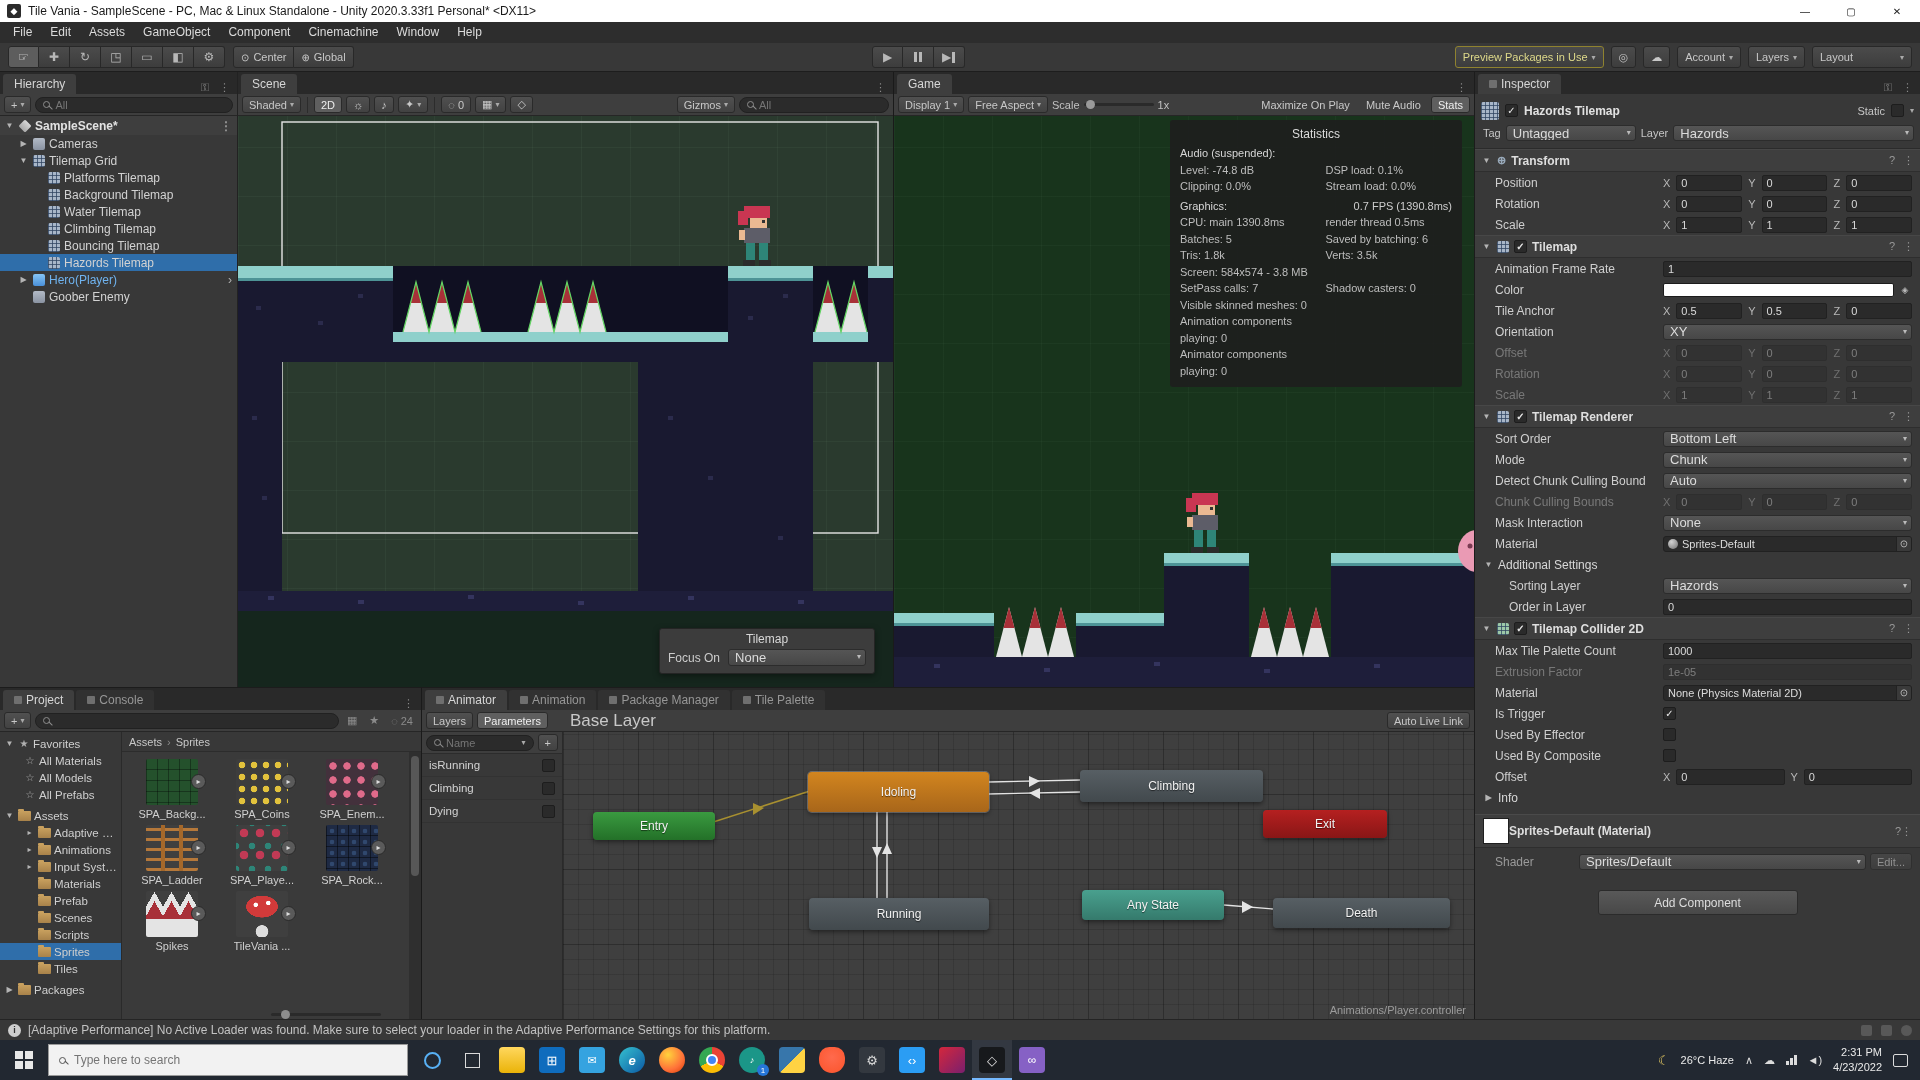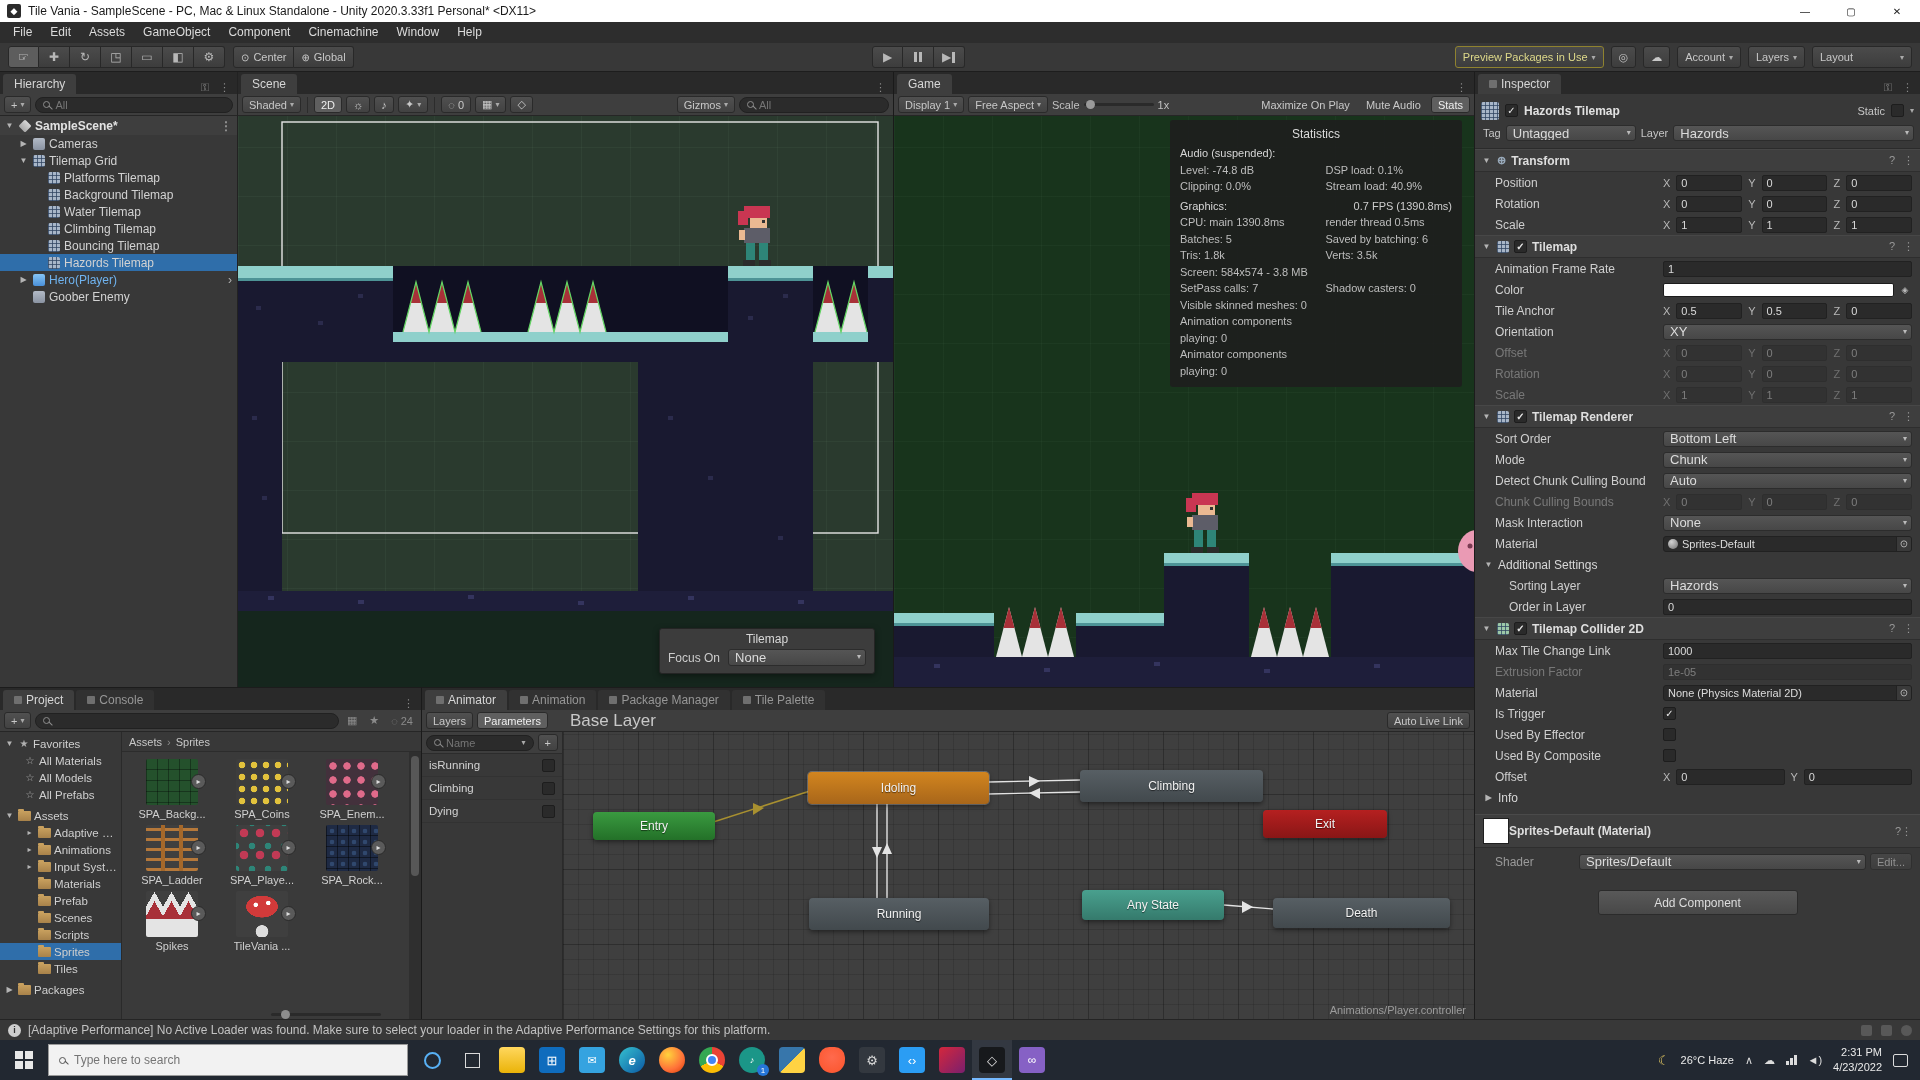--- a/index.html
+++ b/index.html
@@ -554,21 +554,21 @@
       <div class="hdr">Audio (suspended):</div>
       <div class="scols">
         <div class="c1">
 
         <div>Level: -74.8 dB</div>
             <div>Clipping: 0.0%</div>
           </div>
         <div class="c2">
 
         <div>DSP load: 0.1%</div>
-            <div>Stream load: 40.9%</div>
+            <div>Stream load: 0.0%</div>
           </div>
       </div>
       <div class="fpsrow" style="margin-top:3px">
         <span class="hdr">Graphics:</span>
         <span class="fps">0.7 FPS (1390.8ms)</span>
       </div>
       <div>
 
           <div class="sline">
             <span class="l">CPU: main 1390.8ms</span>
@@ -830,21 +830,21 @@
     <span class="arr">▼</span>
     <span class="ic ic-tm" style="background-color:#9cc8a8"></span>
     <span class="chk">✓</span>
     <span>Tilemap Collider 2D</span>
     <span class="hicons">
         <span>?</span>
         <span>⋮</span>
       </span>
   </div>
   <div class="irow">
-      <span class="ilabel">Max Tile Change Link</span>
+      <span class="ilabel">Max Tile Palette Count</span>
     <span class="nfield">1000</span>
     </div>
   <div class="irow dis">
       <span class="ilabel">Extrusion Factor</span>
     <span class="nfield">1e-05</span>
     </div>
   <div class="irow">
       <span class="ilabel">Material</span>
     <div class="objf">
       <span class="objtxt">None (Physics Material 2D)</span>
@@ -1144,21 +1144,21 @@
         <polygon points="466,44 477,49 466,55" fill="#e4e4e4"></polygon>
         <line x1="517" y1="60" x2="426" y2="62" stroke="#e4e4e4" stroke-width="1.4"></line>
         <polygon points="477,56 466,61 477,67" fill="#e4e4e4"></polygon>
         <line x1="314" y1="72" x2="314" y2="166" stroke="#e4e4e4" stroke-width="1.4"></line>
         <polygon points="309,115 314,126 319,115" fill="#e4e4e4"></polygon>
         <line x1="324" y1="166" x2="324" y2="72" stroke="#e4e4e4" stroke-width="1.4"></line>
         <polygon points="319,122 324,111 329,122" fill="#e4e4e4"></polygon>
         <line x1="661" y1="173" x2="710" y2="177" stroke="#e4e4e4" stroke-width="1.4"></line>
         <polygon points="679,169 690,175 679,181" fill="#e4e4e4"></polygon>
       </svg>
-      <div class="node n-orange" style="left:245px;top:40px;width:181px;height:32px">
+      <div class="node n-orange" style="left:245px;top:40px;width:181px;height:40px">
           <span>Idoling</span>
         </div>
       <div class="node n-gray" style="left:517px;top:38px;width:183px;height:32px">
           <span>Climbing</span>
         </div>
       <div class="node n-green" style="left:30px;top:80px;width:122px;height:28px">
           <span>Entry</span>
         </div>
       <div class="node n-red" style="left:700px;top:78px;width:124px;height:28px">
           <span>Exit</span>

